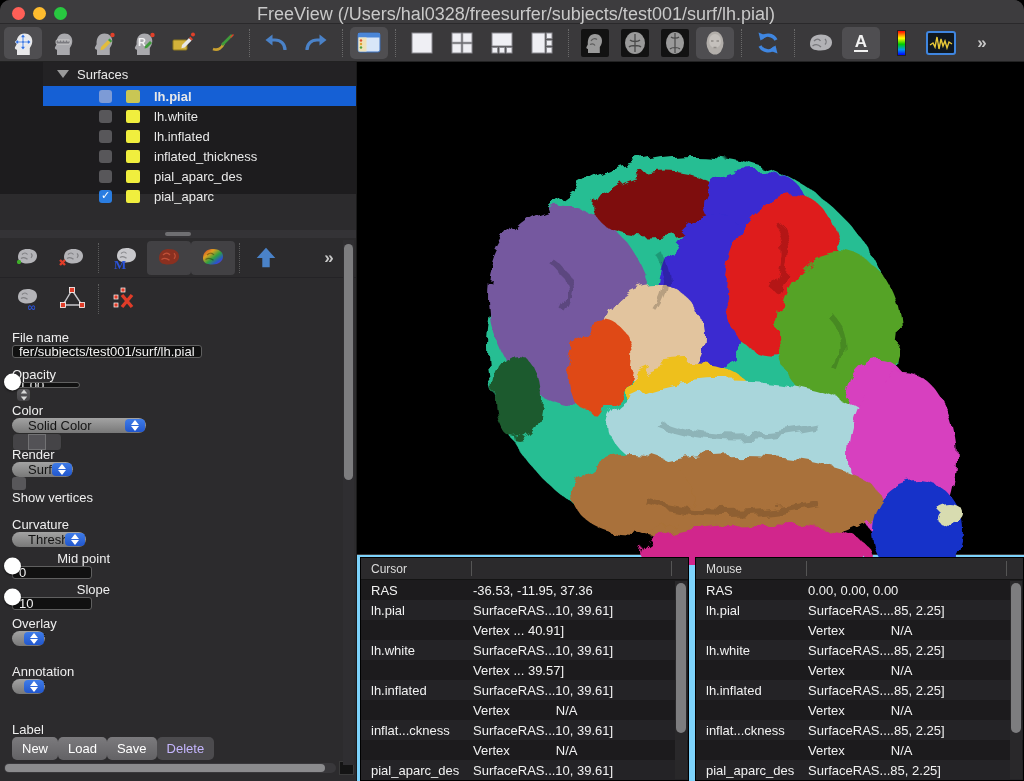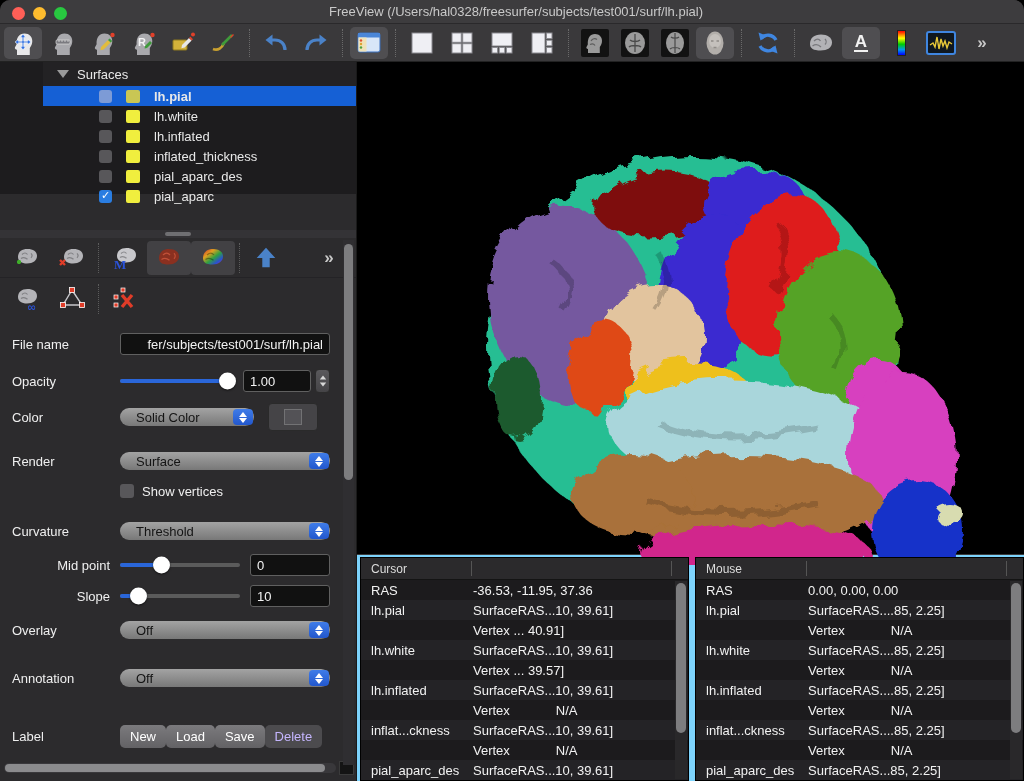--- a/index.html
+++ b/index.html
@@ -3,21 +3,21 @@
 <meta charset="utf-8">
 <style>
   html,body{margin:0;padding:0;background:#000;font-family:"Liberation Sans","DejaVu Sans",sans-serif;}
   *{box-sizing:border-box;}
   .window{position:relative;width:1024px;height:781px;background:#2c2b2d;overflow:hidden;border-radius:10px 10px 0 0;}
 
   
   .titlebar{position:relative;height:24px;background:#3d3c3e;border-bottom:1px solid #2a292b;}
   .lights{position:absolute;left:12px;top:7px;display:flex;gap:8px;}
   .light{width:13px;height:13px;border-radius:50%;}
-  .title{position:absolute;left:8px;right:0;top:4px;text-align:center;font-size:13px;color:#c9c9c9;}
+  .title{position:absolute;left:8px;right:0;top:4px;text-align:center;font-size:18px;color:#c9c9c9;}
 
   
   .toolbar{height:38px;background:#3a393b;border-bottom:1px solid #222;display:flex;align-items:center;padding:0 4px;gap:2px;}
   .tbtn{width:38px;height:32px;display:flex;align-items:center;justify-content:center;border-radius:5px;flex:0 0 auto;}
   .tbtn.active{background:#4f4e51;}
   .tsep{width:1px;height:28px;margin:0 5px;border-left:1px dotted #6a6a6a;flex:0 0 auto;}
   .chev{color:#c8c8c8;font-size:17px;font-weight:bold;letter-spacing:-2px;}
   .glyphA{color:#f2f2f2;font-size:17px;font-weight:bold;border-bottom:2px solid #f2f2f2;line-height:17px;padding:0 1px;}
   .colorbar{width:9px;height:26px;background:linear-gradient(#f00,#ff0 30%,#0c0 55%,#09e 78%,#00f);border:1px solid #222;}
 
@@ -44,21 +44,21 @@
   .splitter::after{content:"";position:absolute;left:50%;top:2px;width:26px;height:4px;margin-left:-13px;background:#6f6f72;border-radius:2px;}
   .ptoolbar{position:absolute;left:0;width:100%;height:40px;display:flex;align-items:center;padding:0 6px;background:#2c2b2d;}
   .pt1{top:176px;border-bottom:1px solid #242326;}
   .pt2{top:217px;}
   .pbtn{width:44px;height:34px;display:flex;align-items:center;justify-content:center;border-radius:4px;position:relative;flex:0 0 auto;}
   .pbtn.active{background:#424144;}
   .psep{width:1px;height:30px;margin:0 4px;border-left:1px dotted #5c5c5c;}
   .pspacer{flex:1;}
 
   
-  .prow{position:absolute;left:12px;right:26px;height:28px;display:flex;align-items:center;color:#efefef;font-size:13px;}
+  .prow{position:absolute;left:12px;right:18px;height:28px;display:flex;align-items:flex-start;color:#efefef;font-size:13px;flex-direction:column;}
   .plabel{width:108px;flex:0 0 auto;}
   .plabel.r{text-align:right;padding-right:10px;}
   .field{background:#111;border:1px solid #606060;border-radius:3px;color:#f2f2f2;font-size:13px;padding:2px 6px;height:22px;display:flex;align-items:center;overflow:hidden;white-space:nowrap;}
   .select{height:18px;border-radius:12px;background:linear-gradient(#a3a3a3,#787878);color:#141414;font-size:13px;display:flex;align-items:center;padding-left:16px;position:relative;font-weight:400;}
   .select .arrows{position:absolute;right:1px;top:1px;bottom:1px;width:20px;border-radius:4px;background:linear-gradient(#3f7ce8,#2257cd);display:flex;flex-direction:column;align-items:center;justify-content:center;gap:1px;}
   .arrow-up{width:0;height:0;border-left:4px solid transparent;border-right:4px solid transparent;border-bottom:5px solid #fff;}
   .arrow-dn{width:0;height:0;border-left:4px solid transparent;border-right:4px solid transparent;border-top:5px solid #fff;}
   .slider{position:relative;height:4px;background:#5b5b5b;border-radius:2px;flex:1;}
   .slider .fill{position:absolute;left:0;top:0;bottom:0;background:#2a66d9;border-radius:2px;}
   .slider .thumb{position:absolute;top:50%;width:17px;height:17px;background:#fff;border-radius:50%;transform:translate(-8px,-50%);box-shadow:0 1px 2px rgba(0,0,0,.6);}

